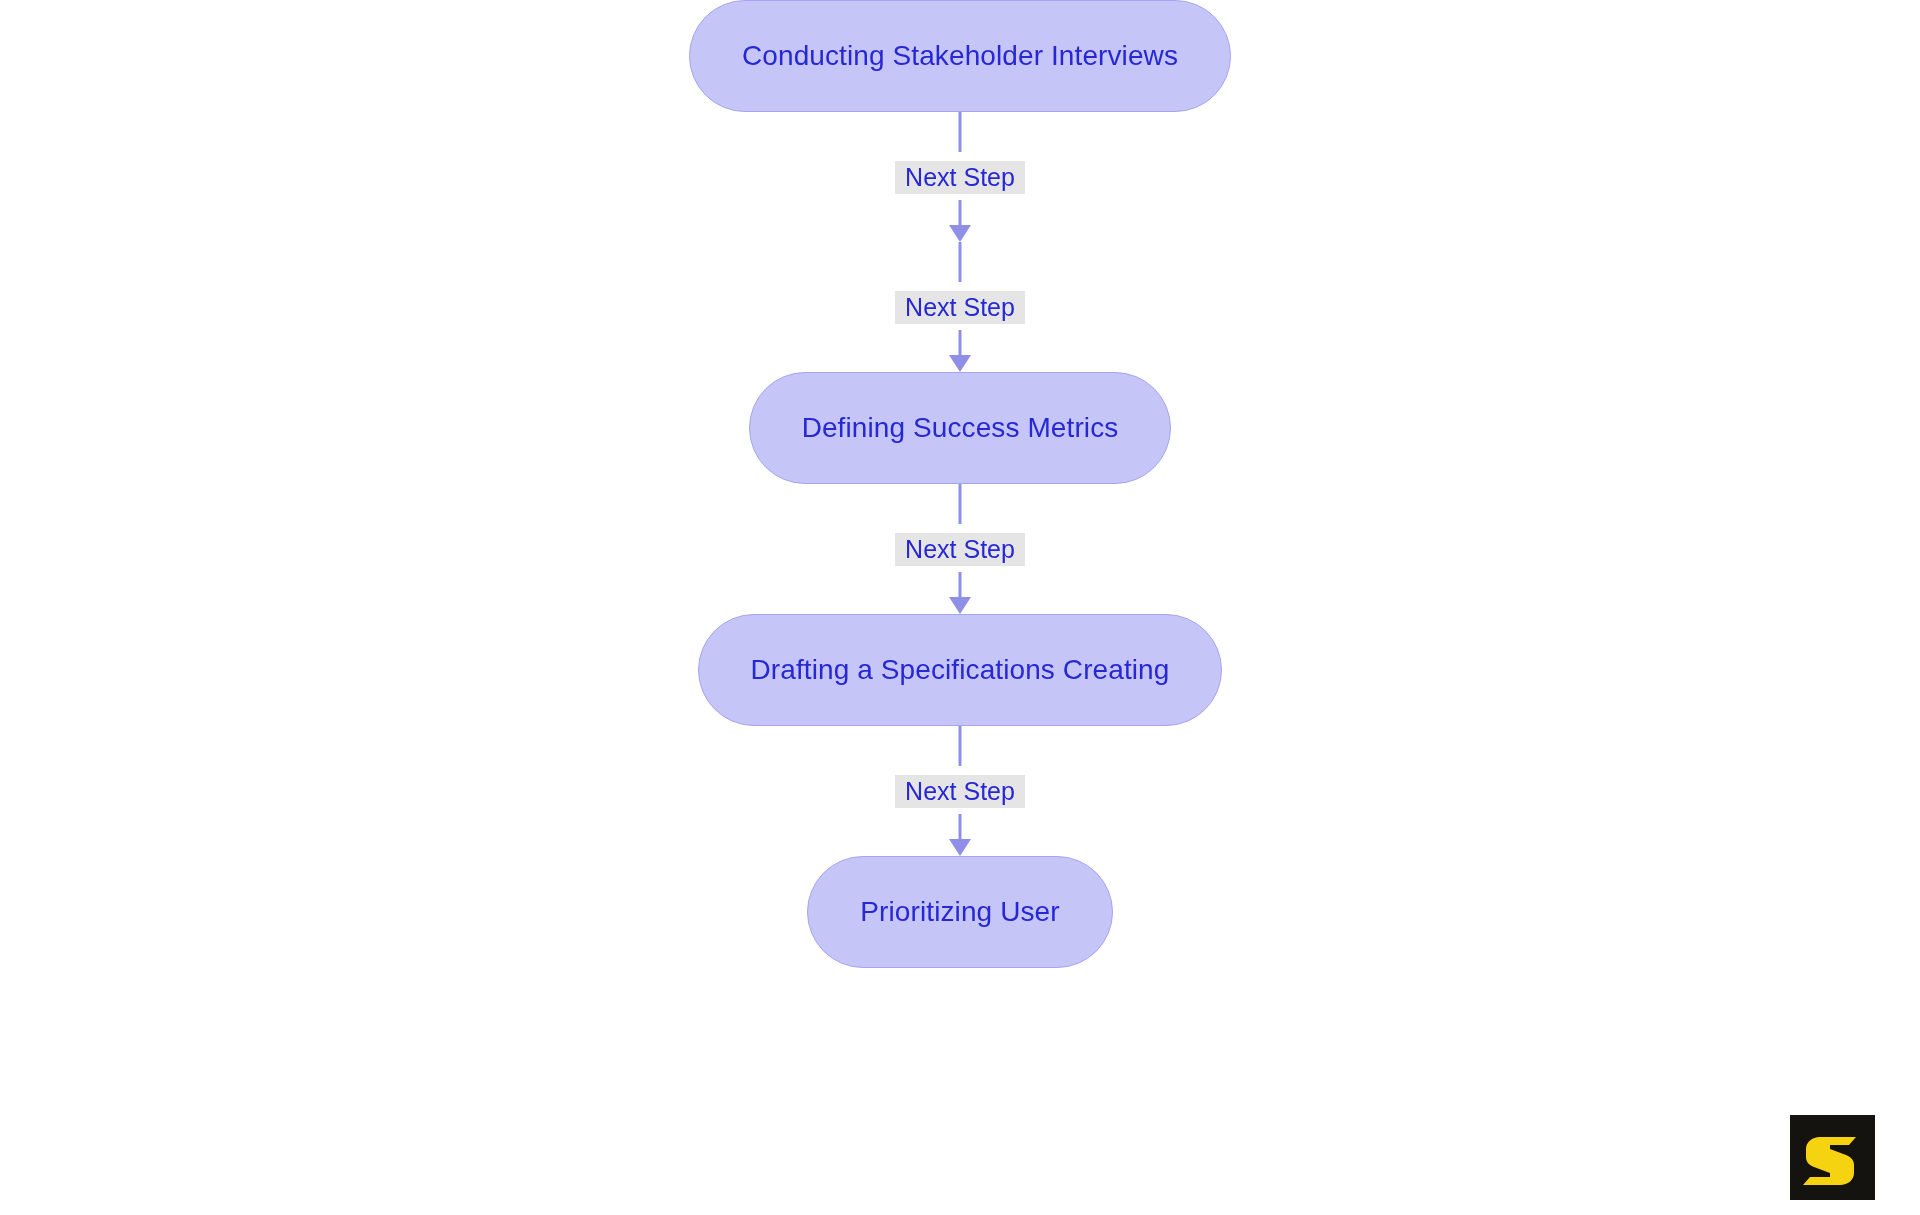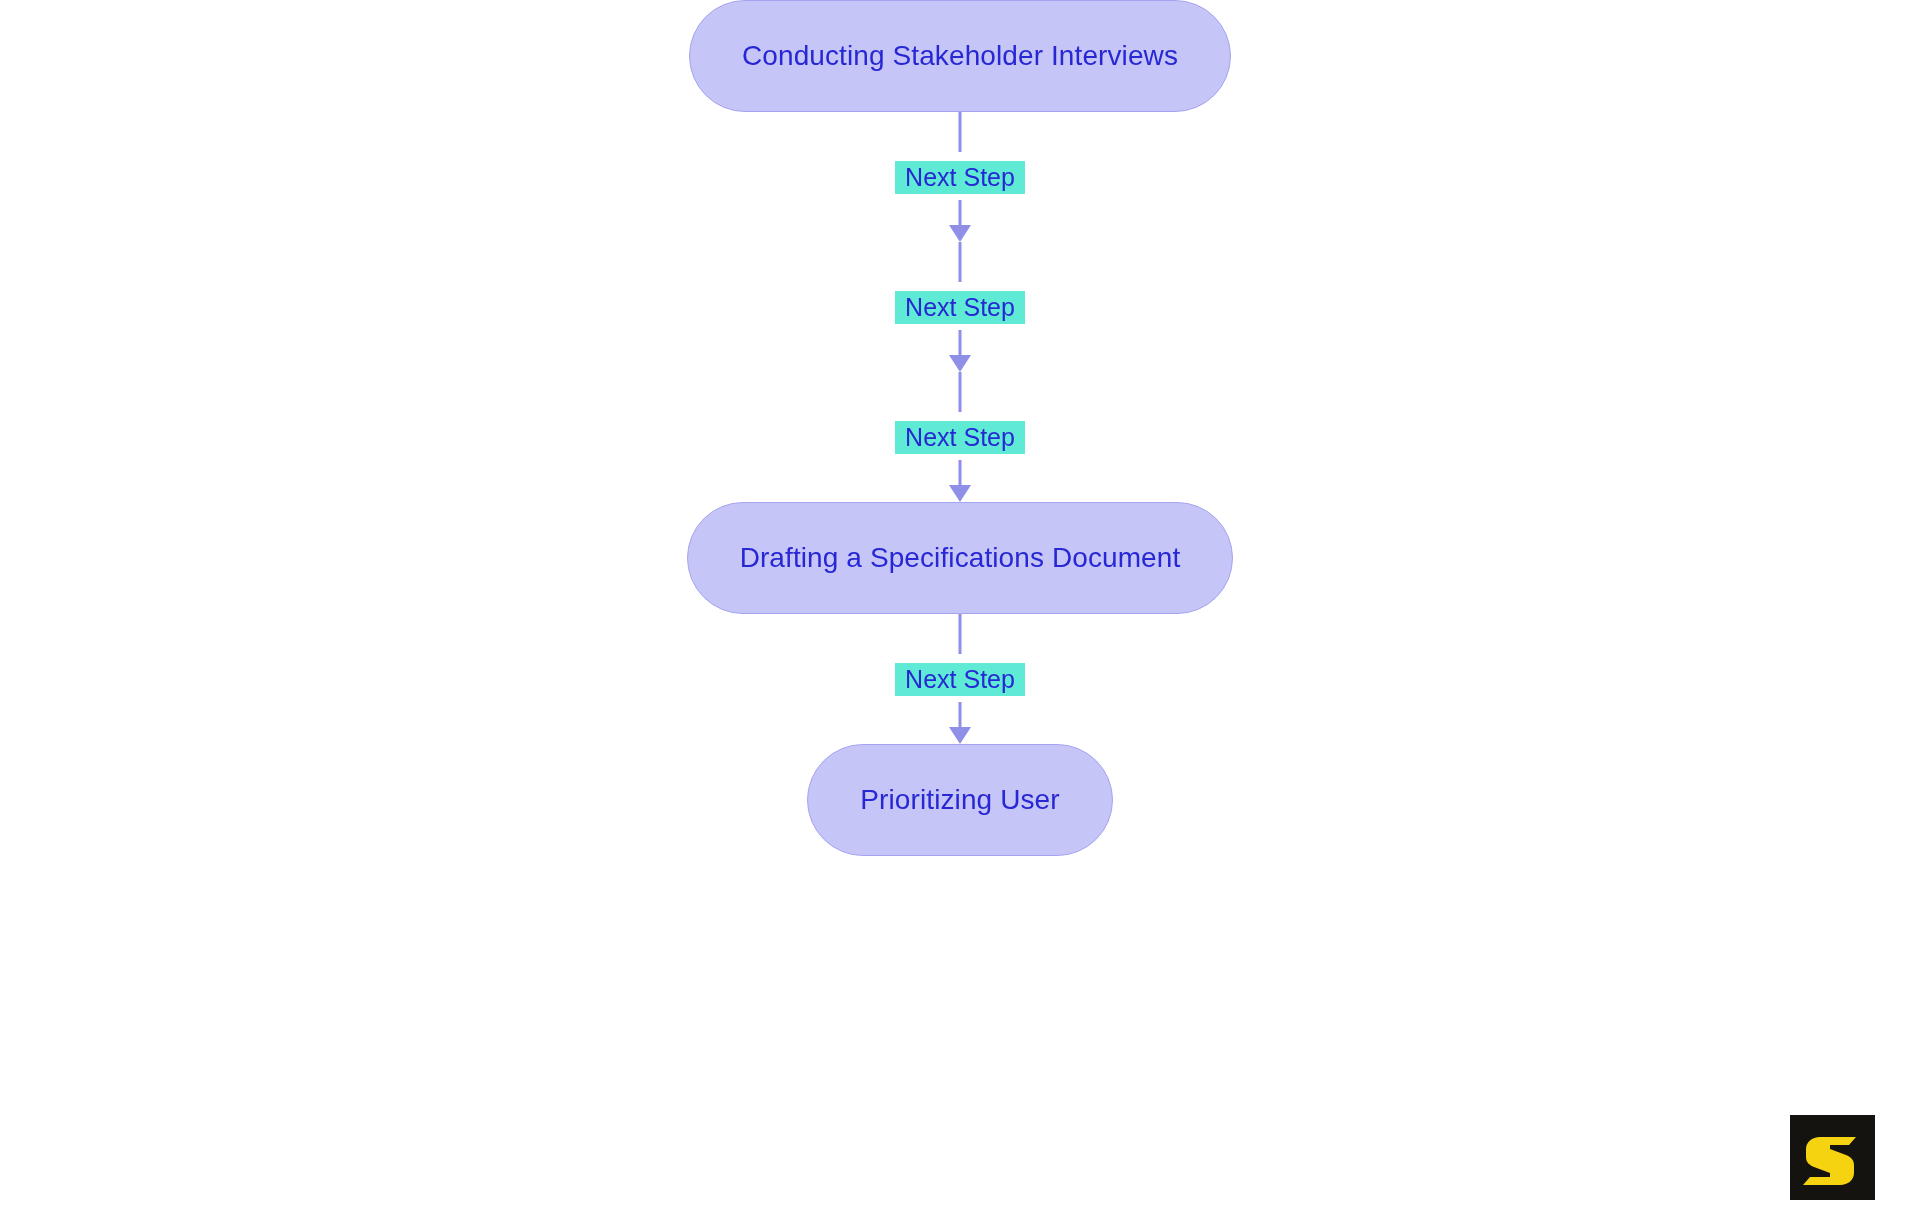--- a/index.html
+++ b/index.html
@@ -84,21 +84,21 @@
     top: 113px;
     width: 0;
     height: 0;
     border-left: 11px solid transparent;
     border-right: 11px solid transparent;
     border-top: 17px solid #8f8fe8;
   }
   .connector .edge-label {
     position: relative;
     z-index: 2;
-    background: #5eead4;
+    background: #e5e5e5;
     color: #2727d4;
     font-size: 25px;
     font-family: "Liberation Sans", sans-serif;
     padding: 2px 10px;
     white-space: nowrap;
   }
 
   
   #logo {
     position: absolute;
@@ -129,30 +129,33 @@
     </div>
 
 
     <div class="connector">
       <div class="line-top"></div>
       <div class="edge-label">Next Step</div>
       <div class="line-bottom"></div>
       <div class="arrowhead"></div>
     </div>
 
+    <div class="node">
+      <span>Defining Success Metrics</span>
+    </div>
 
     <div class="connector">
       <div class="line-top"></div>
       <div class="edge-label">Next Step</div>
       <div class="line-bottom"></div>
       <div class="arrowhead"></div>
     </div>
 
     <div class="node">
-      <span>Drafting a Specifications Document</span>
+      <span>Drafting a Specifications Creating</span>
     </div>
 
     <div class="connector">
       <div class="line-top"></div>
       <div class="edge-label">Next Step</div>
       <div class="line-bottom"></div>
       <div class="arrowhead"></div>
     </div>
 
     <div class="node">

